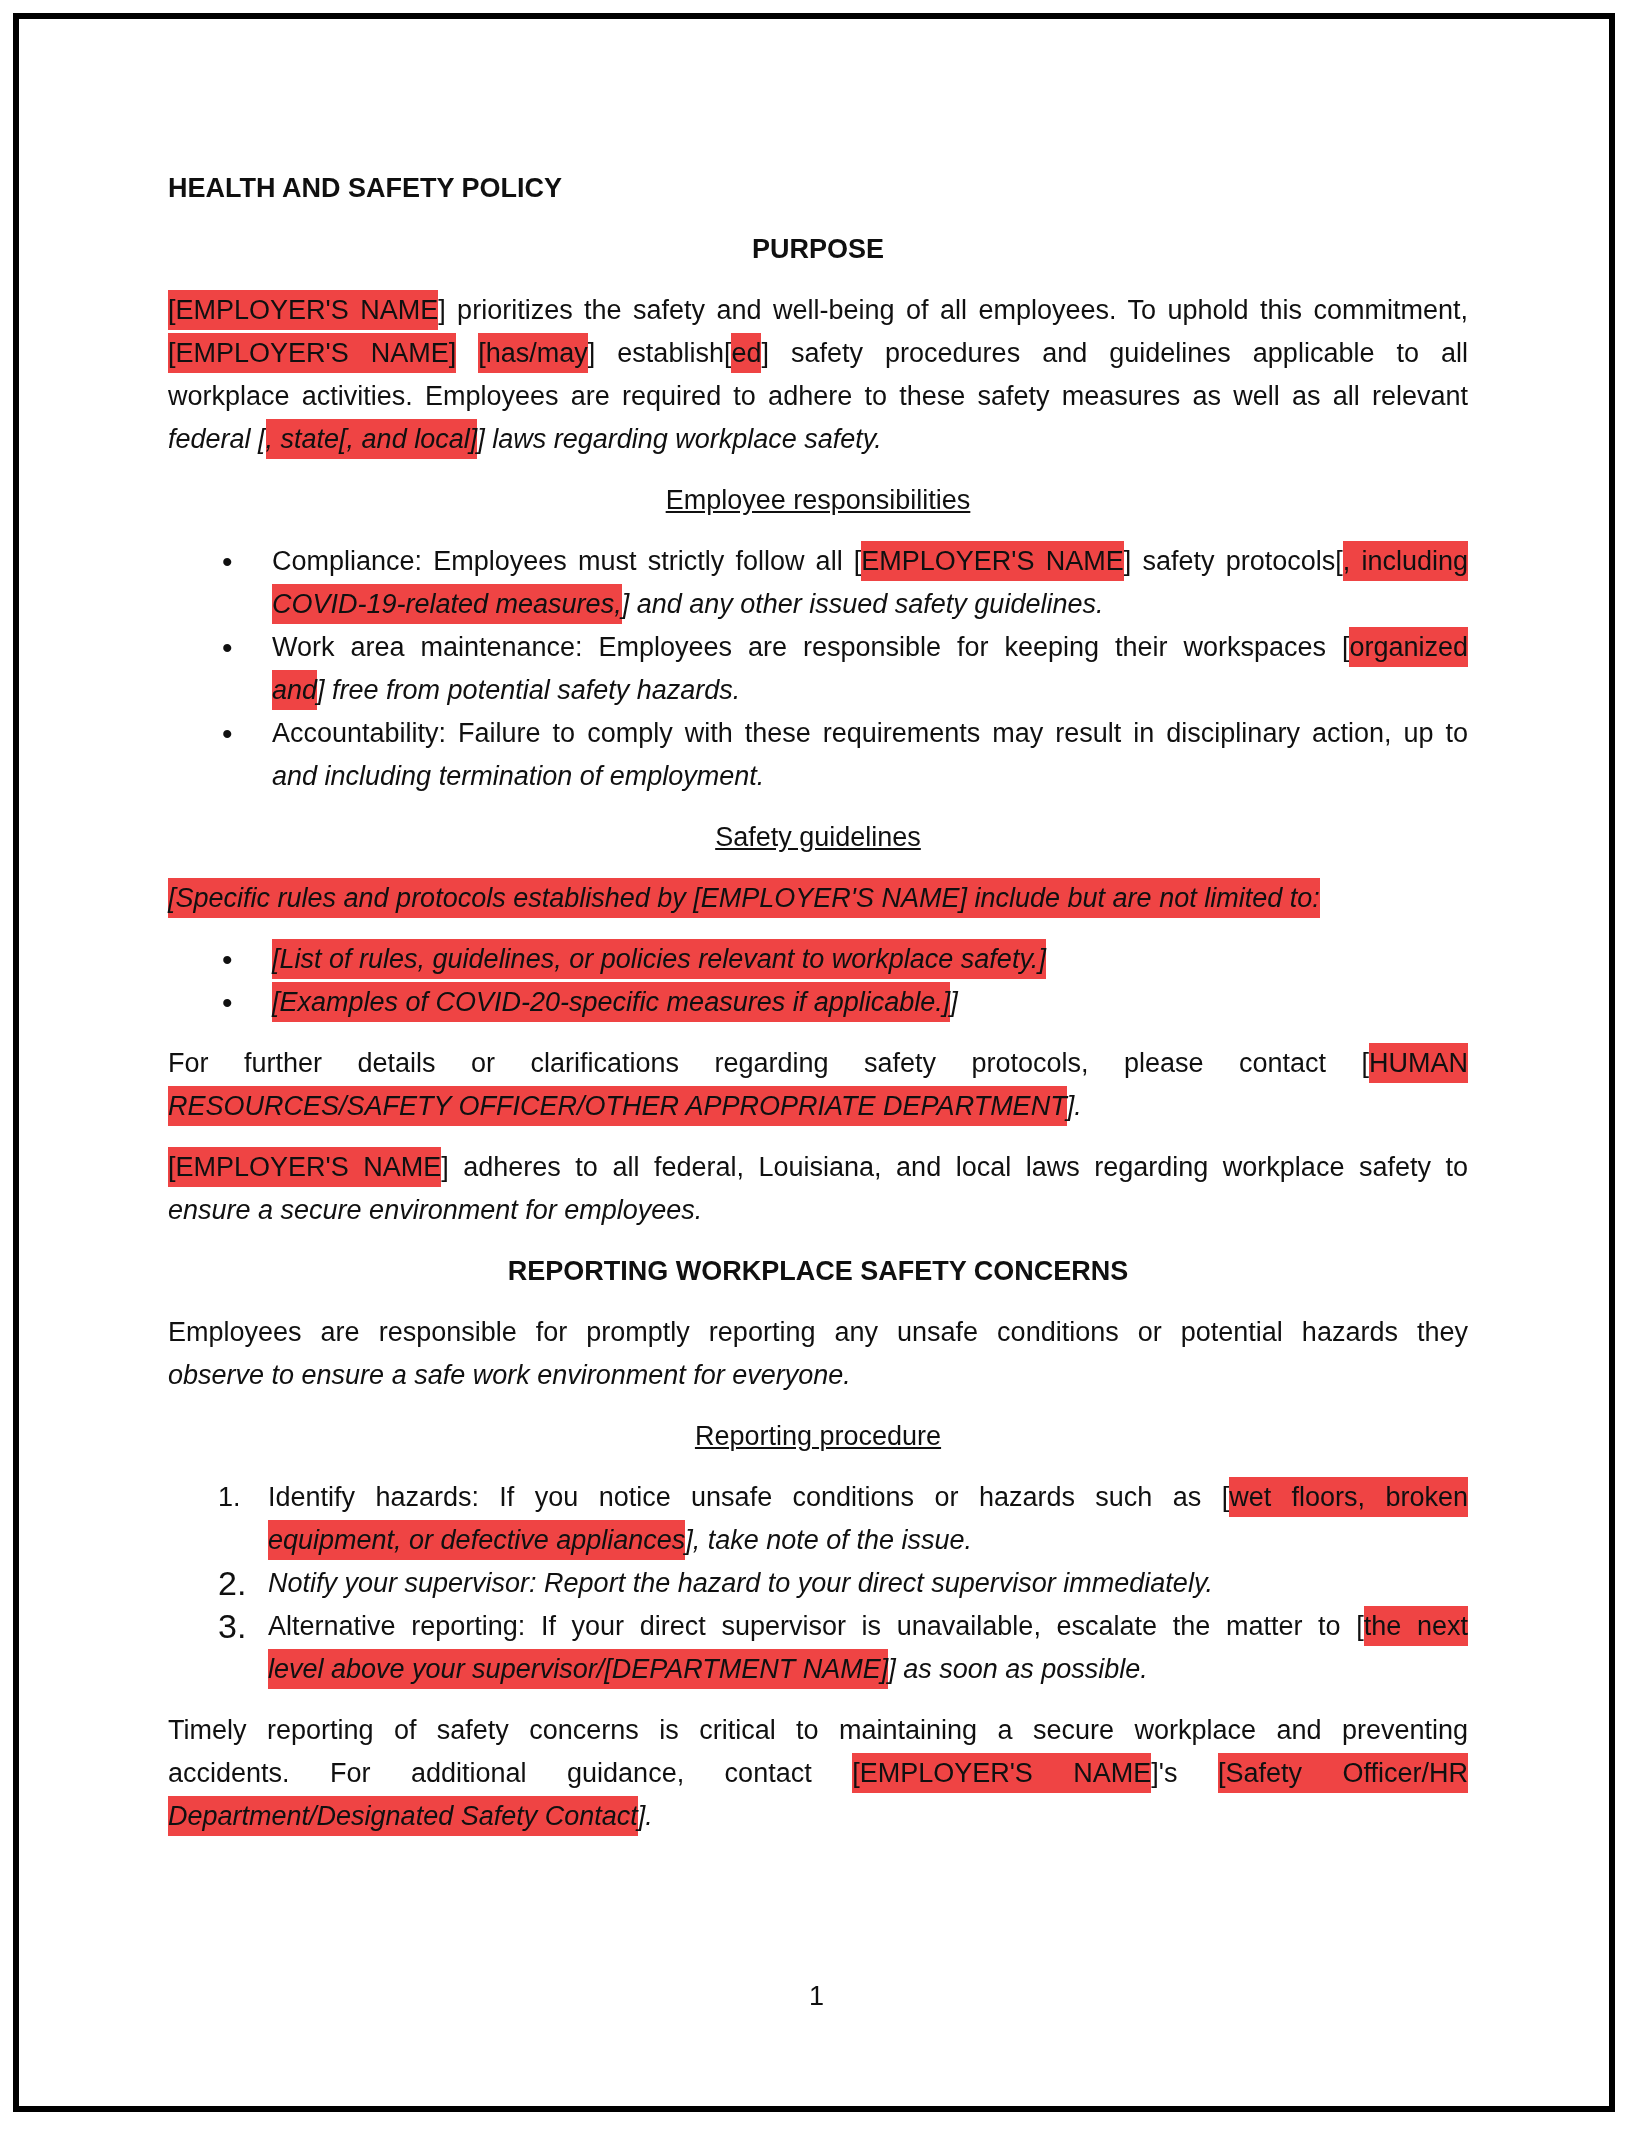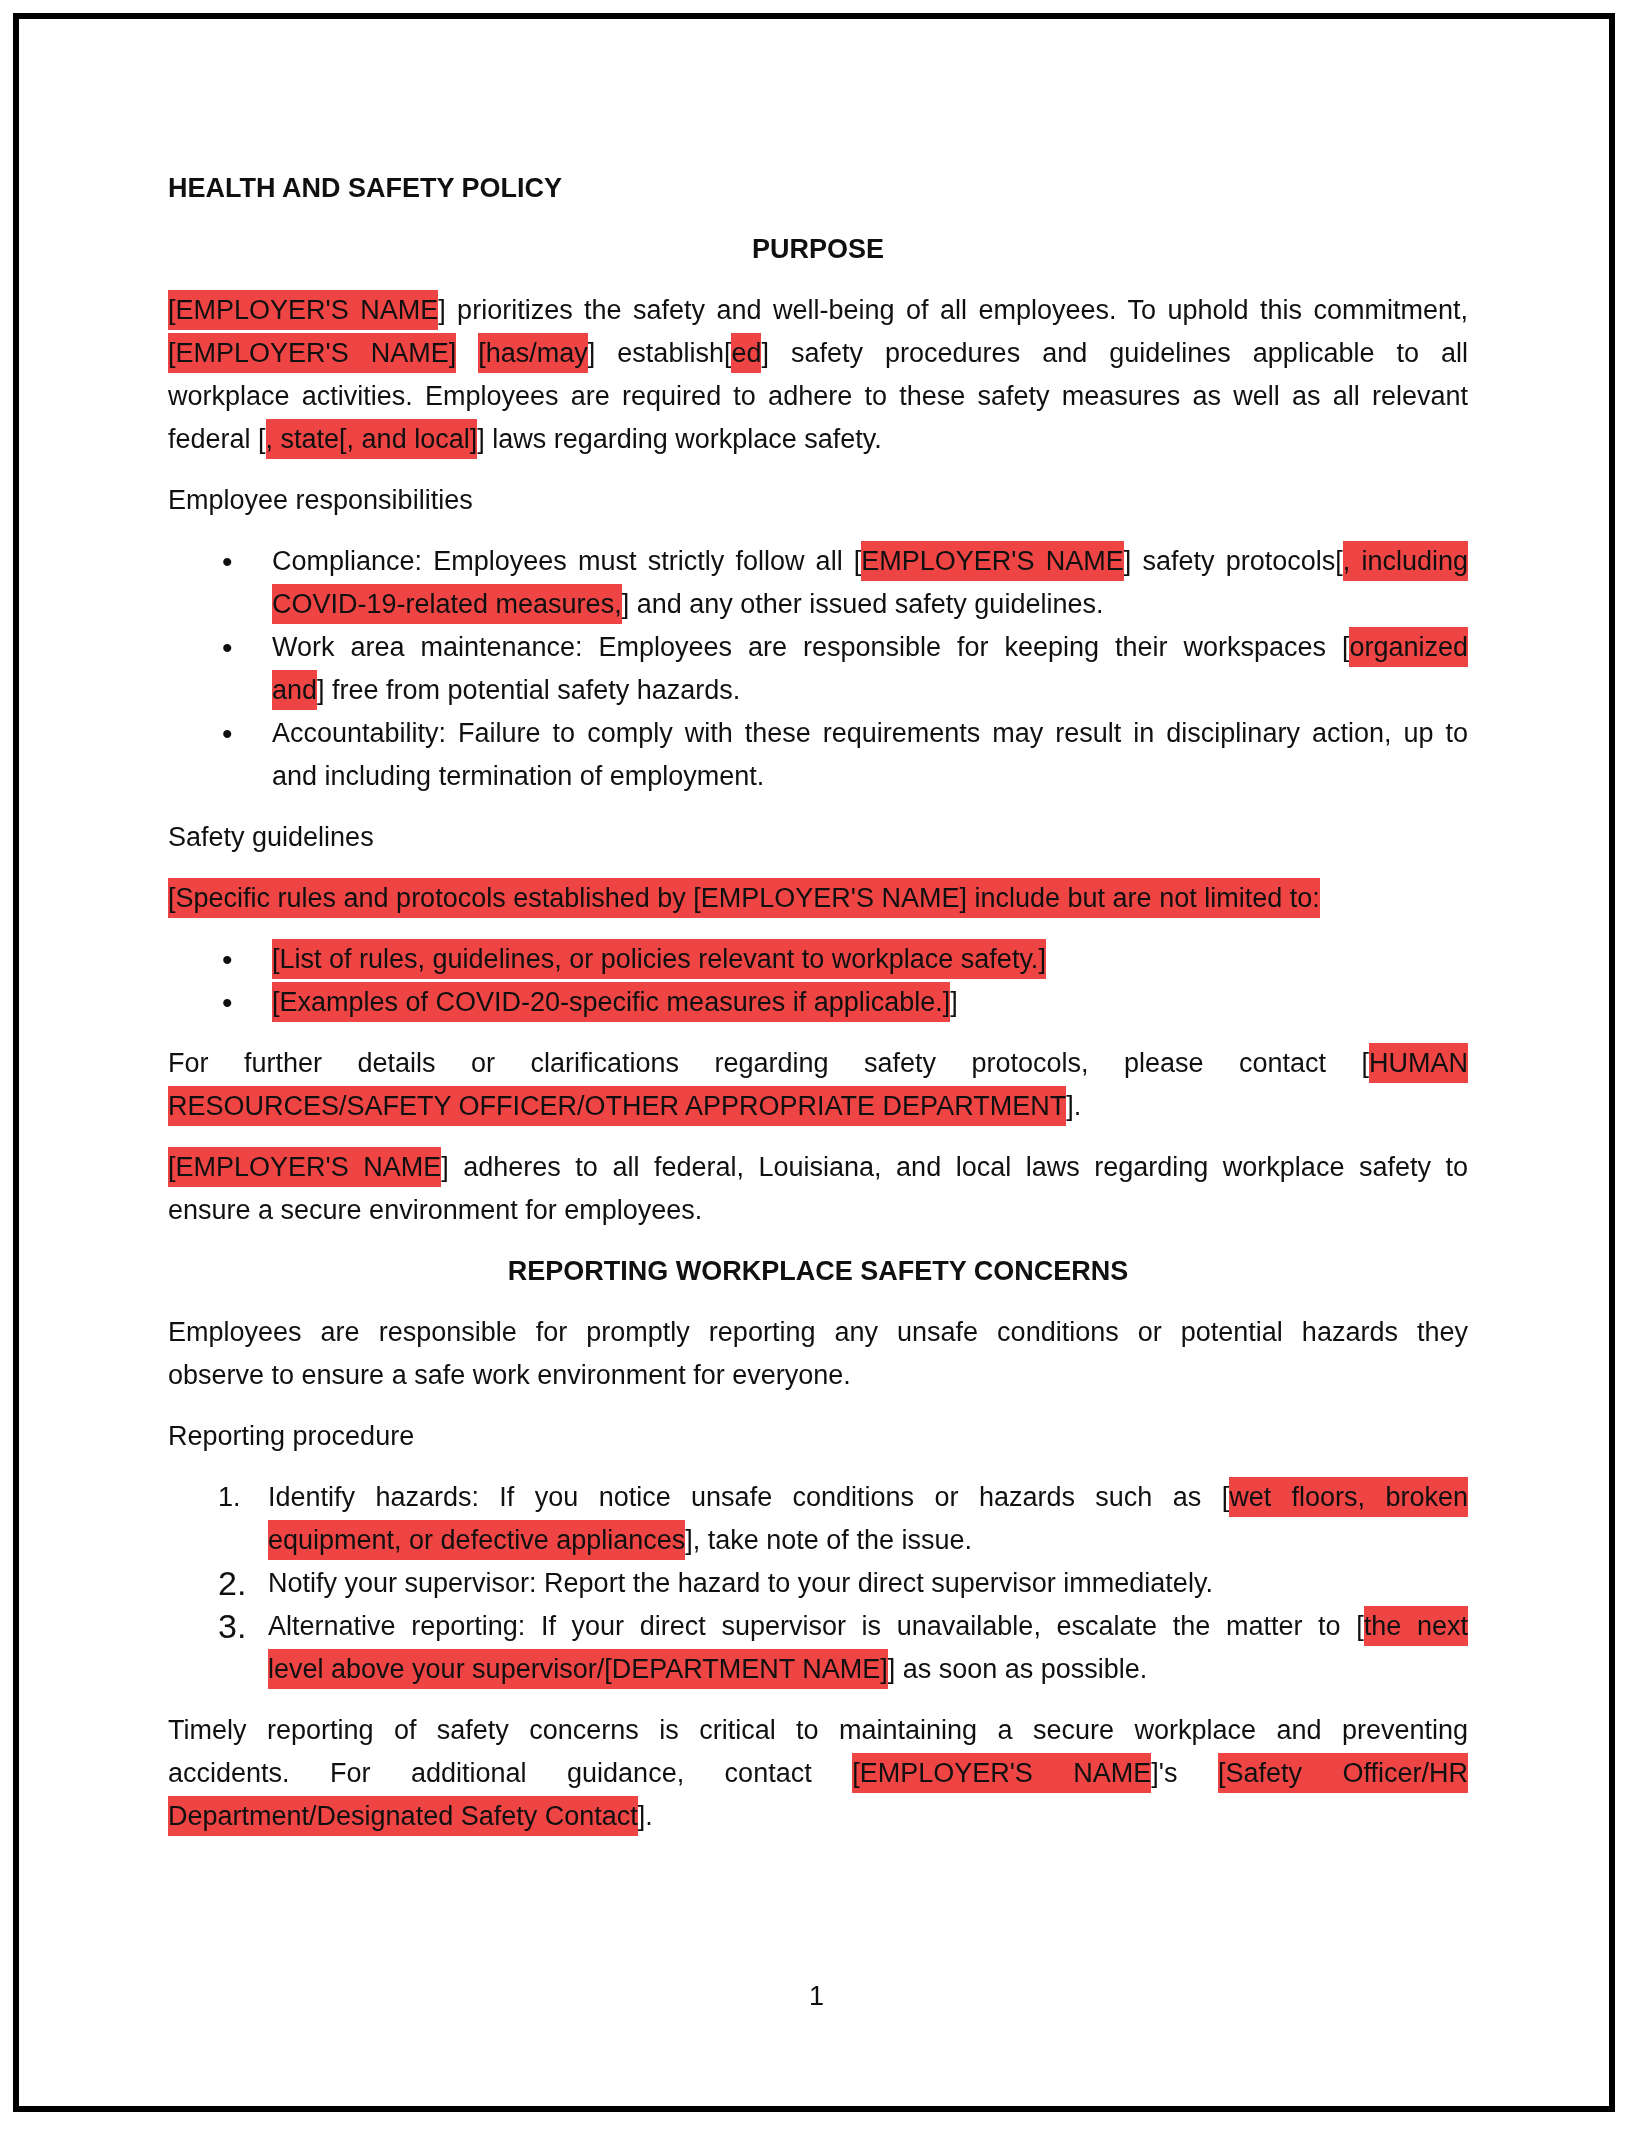--- a/index.html
+++ b/index.html
@@ -16,23 +16,23 @@
     background:#ffffff;
   }
   .content{
     position:absolute;left:168px;top:167px;width:1300px;
     font-size:27px;line-height:43px;
   }
   .block{margin:0 0 18px 0;}
   .block:last-child{margin-bottom:8px;}
   .title{text-align:left;font-weight:bold;}
   .heading{font-weight:bold;text-align:center;}
-  .subheading{text-align:left;}
+  .subheading{text-decoration:underline;text-align:center;}
   .line{text-align:justify;text-align-last:justify;text-justify:inter-word;}
-  .line.last{text-align-last:left;}
+  .line.last{text-align-last:left;font-style:italic;}
   mark, .hl{
     background:#ef4444;color:inherit;
     padding:5px 0;
   }
   .list-item{position:relative;padding-left:104px;}
   .num-item{position:relative;padding-left:100px;}
   .marker{
     position:absolute;left:54px;top:0;line-height:43px;
   }
   .num-marker{

